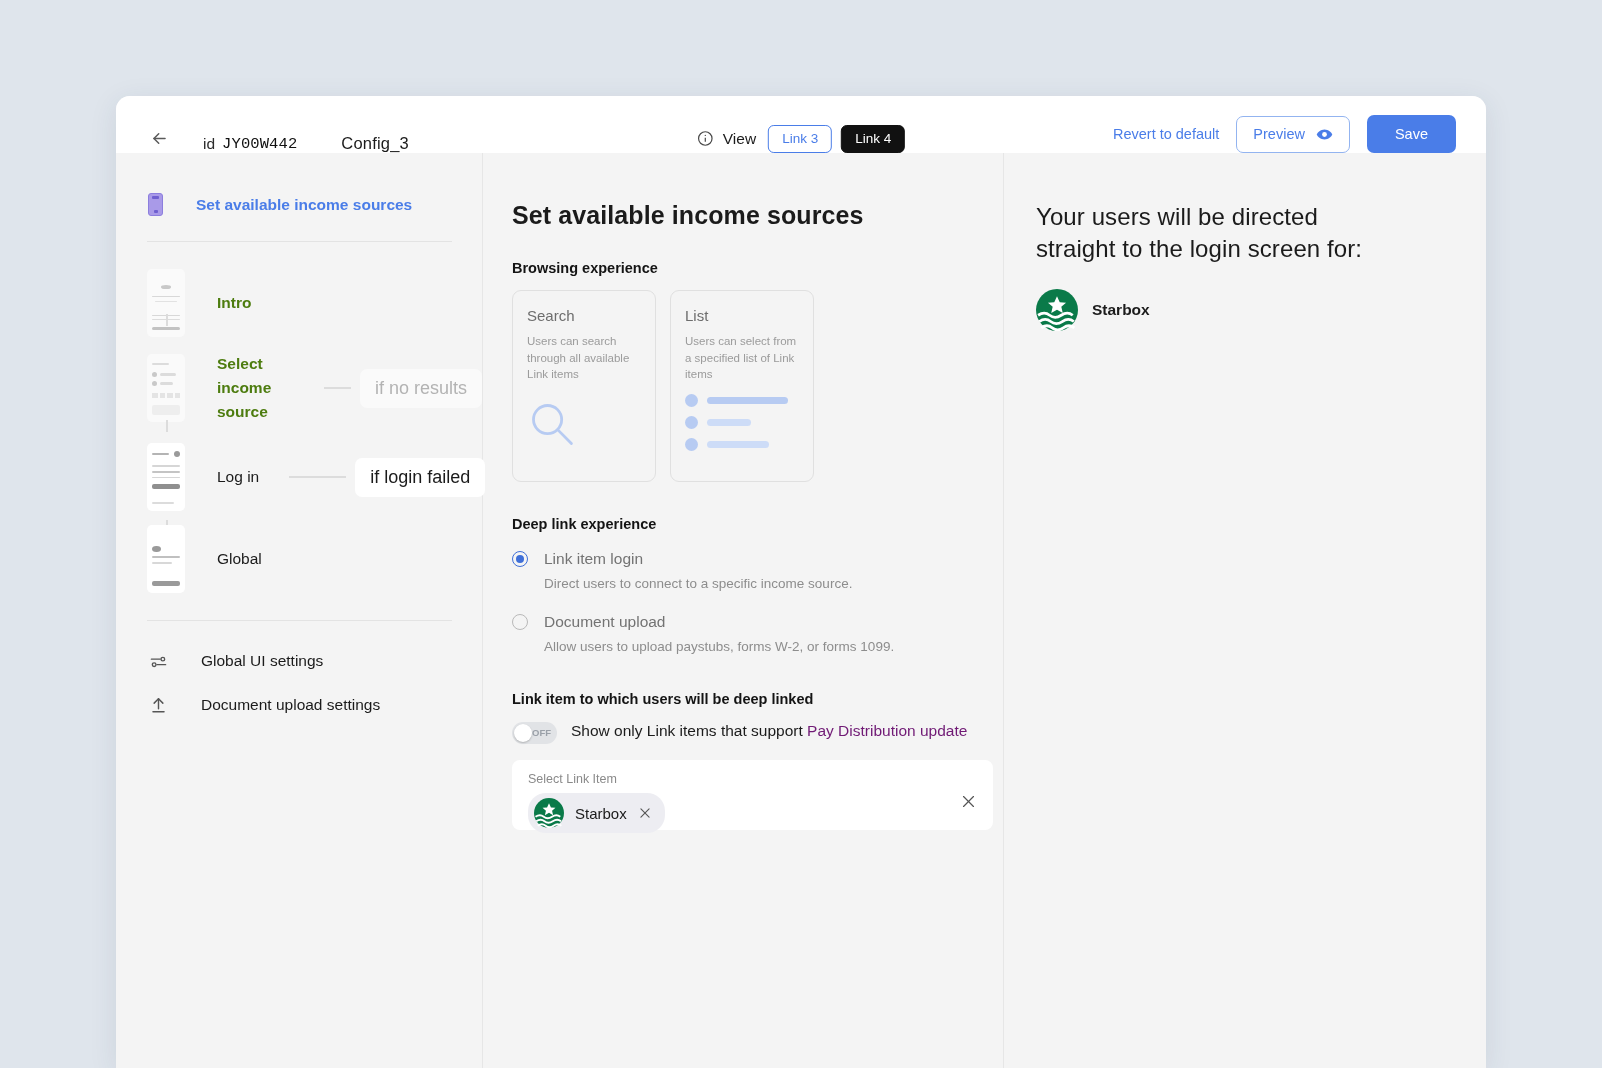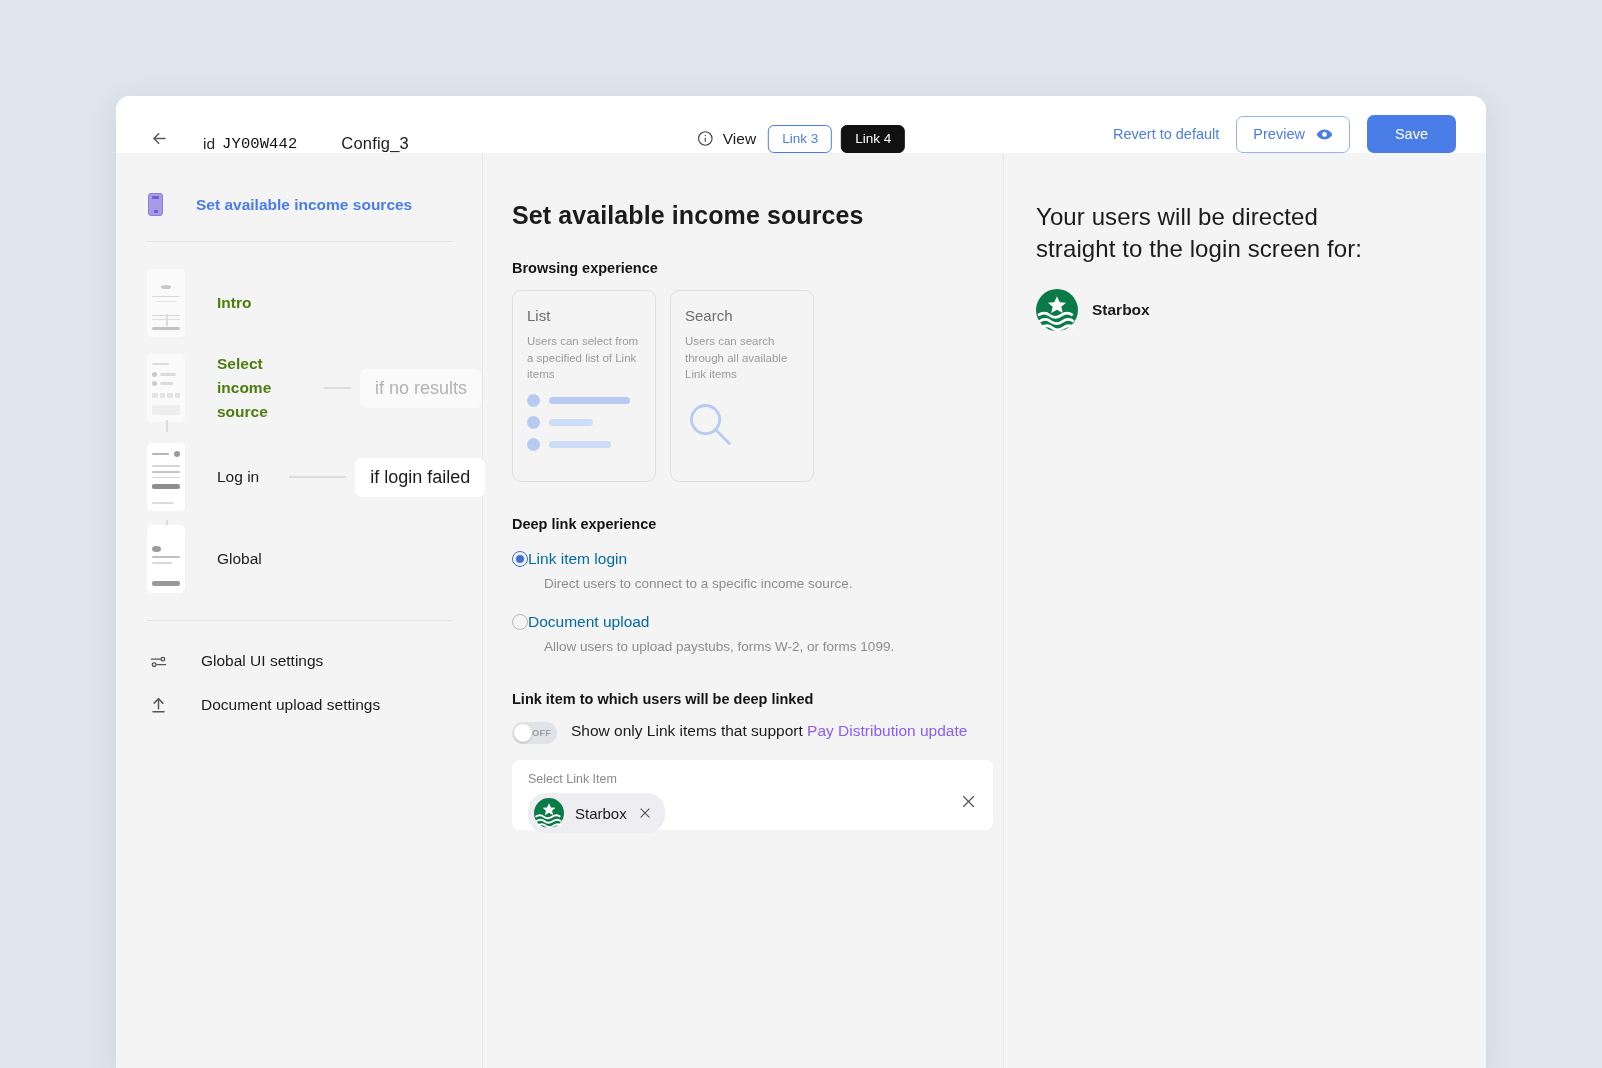--- a/index.html
+++ b/index.html
@@ -129,38 +129,38 @@
   .radio-row { display: flex; align-items: center; cursor: pointer; }
   .radio {
     width: 16px; height: 16px; border-radius: 50%; border: 1.6px solid #b9b9b9;
     flex: none; position: relative; background: #f4f4f4;
   }
   .radio.on { border-color: #3f6fd8; }
   .radio.on:after {
     content:''; position:absolute; left:3px; top:3px; width:8px; height:8px;
     border-radius:50%; background:#3f6fd8;
   }
-  .radio-label { margin-left: 0; font-size: 15.5px; color: #0369a1; }
+  .radio-label { margin-left: 16px; font-size: 15.5px; color: #737373; }
   .radio-help { font-size: 13.5px; color: #8d8d8d; margin: 8px 0 0 32px; }
   .radio-block + .radio-block { margin-top: 22px; }
 
   .toggle-row { display: flex; align-items: flex-start; margin-top: 15px; }
   .toggle {
     width: 45px; height: 22px; border-radius: 11px; background: #e1e3e6;
     position: relative; cursor: pointer; flex: none;
   }
   .toggle .knob {
     position: absolute; left: 2px; top: 2px; width: 18px; height: 18px;
     border-radius: 50%; background: #fff; box-shadow: 0 1px 2px rgba(0,0,0,.22);
   }
   .toggle .off-text {
     position: absolute; right: 6px; top: 5px; font-size: 9.5px; color: #9aa0a8; font-weight: 700;
   }
   .toggle-text { margin-left: 14px; font-size: 15.5px; color: #1b1b1b; }
-  .toggle-link { color: #8b5cf6; cursor: pointer; }
+  .toggle-link { color: #701a75; cursor: pointer; }
 
   .select-box {
     margin-top: 16px; background: #fff; border-radius: 8px;
     width: 481px; height: 70px; padding: 12px 16px 0; position: relative;
   }
   .select-caption { font-size: 12.5px; color: #8a8a8a; }
   .token {
     display: inline-flex; align-items: center; gap: 11px;
     background: #ededf2; border-radius: 18px; padding: 5px 13px 5px 6px;
     margin-top: 7px;
@@ -328,46 +328,46 @@
     </div>
 
     <div class="main">
       <h1 class="main-title">Set available income sources</h1>
 
       <div class="section-label">Browsing experience</div>
 
       <div class="cards">
 
         <div class="card">
-          <div class="card-title">List</div>
-          <div class="card-desc">Users can select from a specified list of Link items</div>
-          <div class="card-art" style="bottom:30px;">
-            <div style="display:flex;align-items:center;gap:9px;margin-bottom:9px;">
-              <span style="width:13px;height:13px;border-radius:50%;background:#b7cbf2;"></span>
-              <span style="width:81px;height:7px;border-radius:4px;background:#b7cbf2;"></span>
-            </div>
-            <div style="display:flex;align-items:center;gap:9px;margin-bottom:9px;">
-              <span style="width:13px;height:13px;border-radius:50%;background:#b7cbf2;"></span>
-              <span style="width:44px;height:7px;border-radius:4px;background:#cddcf7;"></span>
-            </div>
-            <div style="display:flex;align-items:center;gap:9px;">
-              <span style="width:13px;height:13px;border-radius:50%;background:#b7cbf2;"></span>
-              <span style="width:62px;height:7px;border-radius:4px;background:#cddcf7;"></span>
-            </div>
-          </div>
-        </div>
-
-        <div class="card">
           <div class="card-title">Search</div>
           <div class="card-desc">Users can search through all available Link items</div>
           <div class="card-art">
             <svg width="52" height="52" viewBox="0 0 48 48" fill="none" stroke="#b7cbf2" stroke-width="2.6" stroke-linecap="round">
                 <circle cx="19" cy="19" r="13"></circle>
                 <line x1="28.5" y1="28.5" x2="41" y2="41"></line>
               </svg>
+          </div>
+        </div>
+
+        <div class="card">
+          <div class="card-title">List</div>
+          <div class="card-desc">Users can select from a specified list of Link items</div>
+          <div class="card-art" style="bottom:30px;">
+            <div style="display:flex;align-items:center;gap:9px;margin-bottom:9px;">
+              <span style="width:13px;height:13px;border-radius:50%;background:#b7cbf2;"></span>
+              <span style="width:81px;height:7px;border-radius:4px;background:#b7cbf2;"></span>
+            </div>
+            <div style="display:flex;align-items:center;gap:9px;margin-bottom:9px;">
+              <span style="width:13px;height:13px;border-radius:50%;background:#b7cbf2;"></span>
+              <span style="width:44px;height:7px;border-radius:4px;background:#cddcf7;"></span>
+            </div>
+            <div style="display:flex;align-items:center;gap:9px;">
+              <span style="width:13px;height:13px;border-radius:50%;background:#b7cbf2;"></span>
+              <span style="width:62px;height:7px;border-radius:4px;background:#cddcf7;"></span>
+            </div>
           </div>
         </div>
 
       </div>
 
       <div class="section-label" style="margin-top:34px;">Deep link experience</div>
 
       <div class="radios">
         <div class="radio-block">
           <div class="radio-row">

